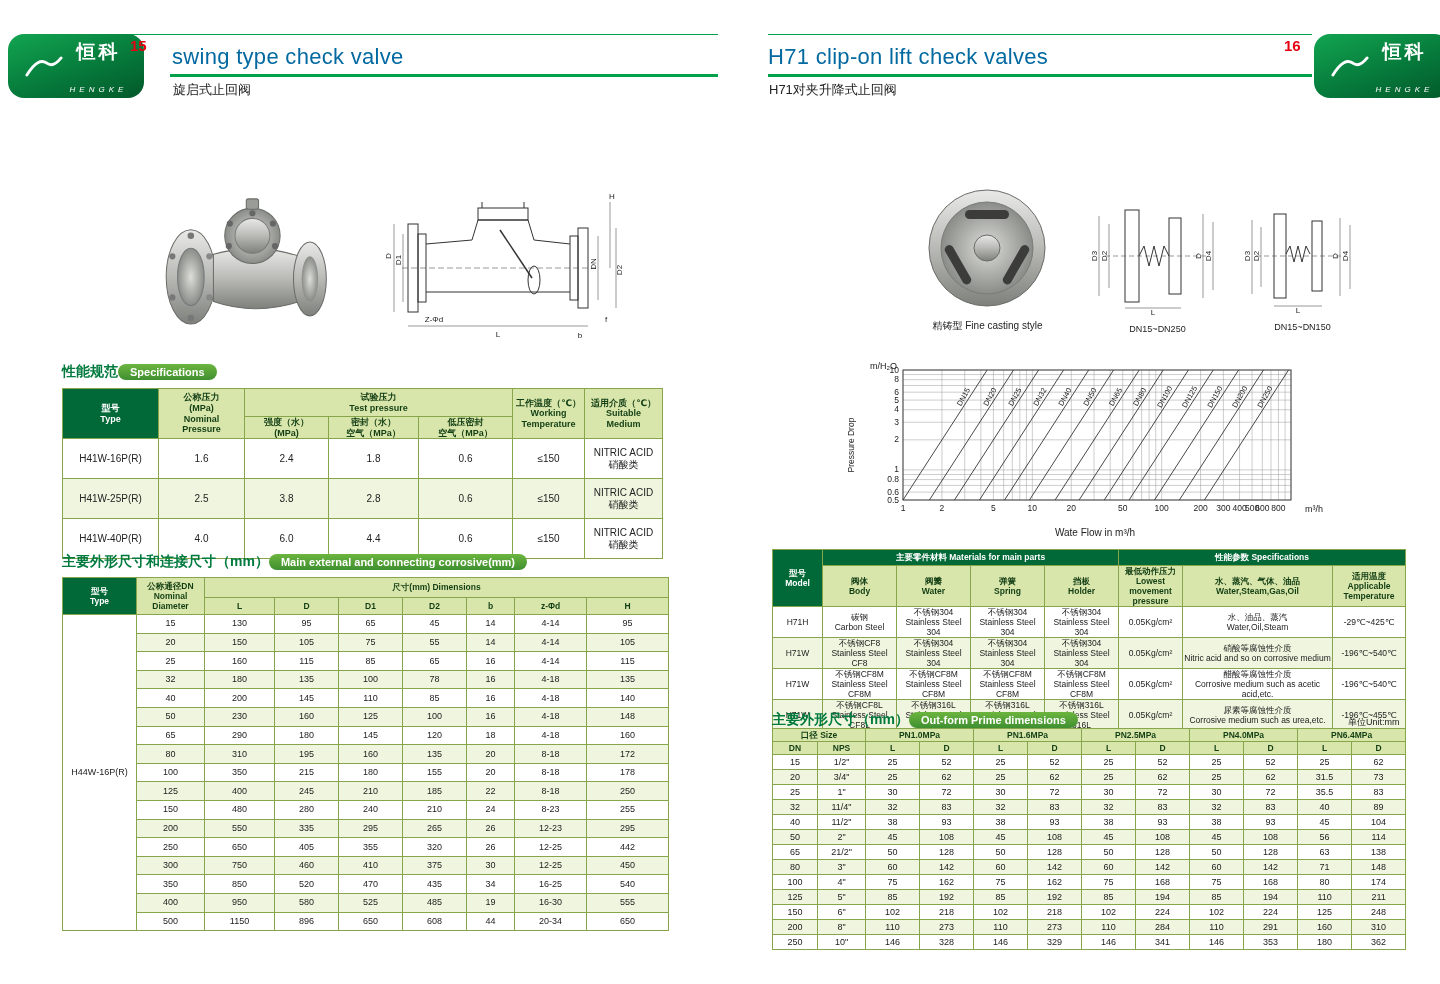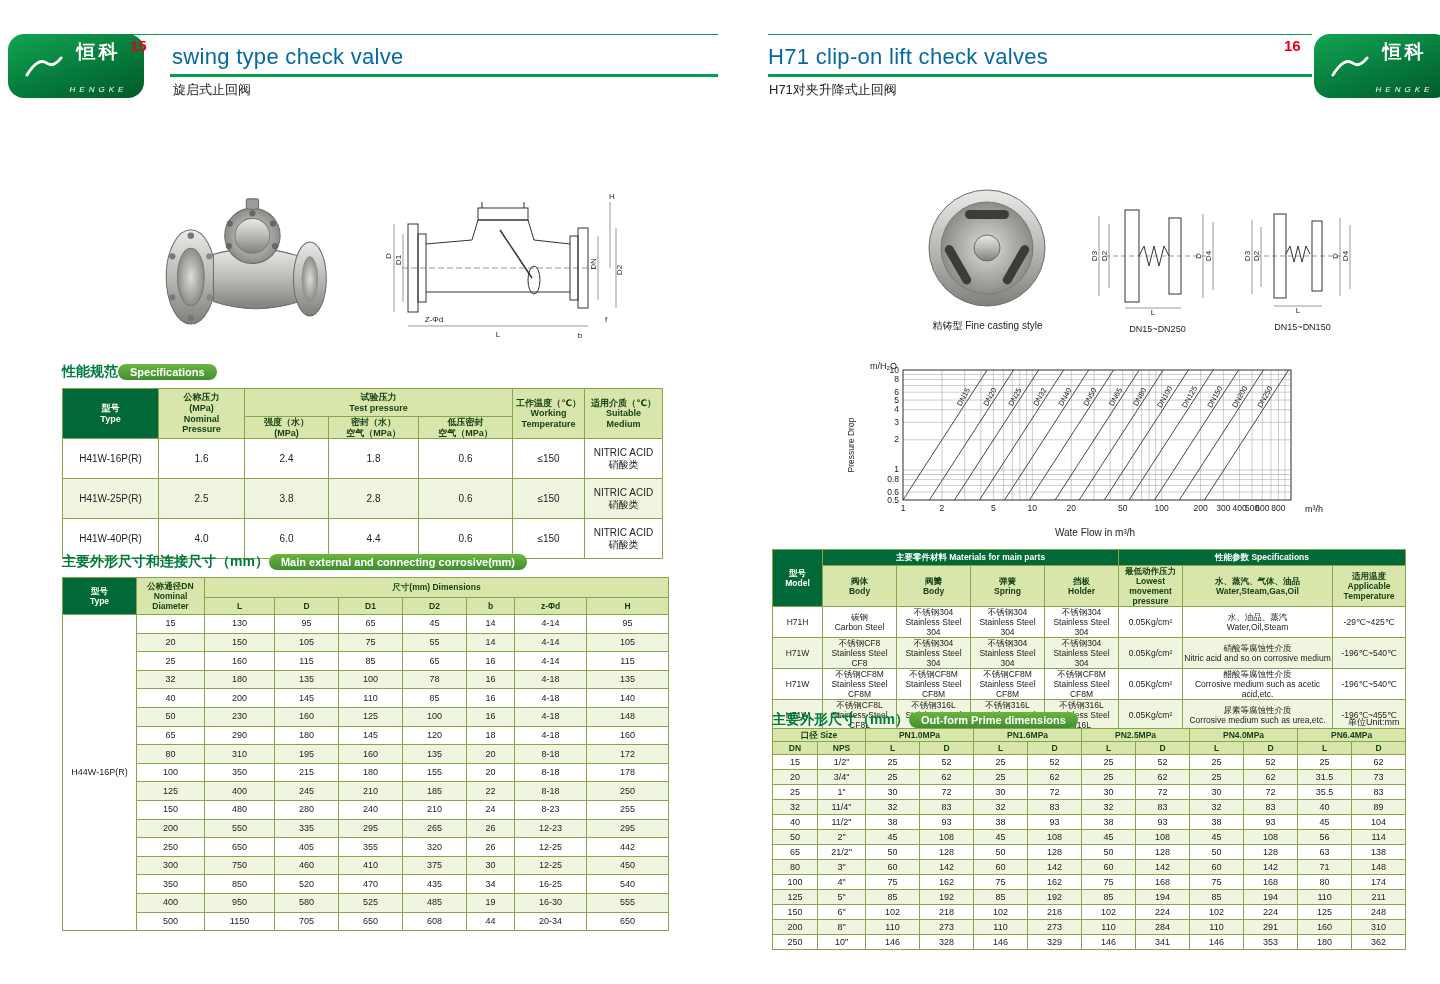--- a/index.html
+++ b/index.html
@@ -459,21 +459,21 @@
           <td>580</td>
           <td>525</td>
           <td>485</td>
           <td>19</td>
           <td>16-30</td>
           <td>555</td>
         </tr>
         <tr>
           <td>500</td>
           <td>1150</td>
-          <td>705</td>
+          <td>896</td>
           <td>650</td>
           <td>608</td>
           <td>44</td>
           <td>20-34</td>
           <td>650</td>
         </tr>
       </tbody>
   </table>
 
 
@@ -667,21 +667,21 @@
       <tr class="h1">
         <th rowspan="2" class="dark-th">型号
 Model</th>
         <th colspan="4" class="dark-th">主要零件材料 Materials for main parts</th>
         <th colspan="3" class="dark-th">性能参数 Specifications</th>
       </tr>
       <tr class="h2">
         <th class="light-th">阀体
 Body</th>
         <th class="light-th">阀瓣
-Body</th>
+Water</th>
         <th class="light-th">弹簧
 Spring</th>
         <th class="light-th">挡板
 Holder</th>
         <th class="light-th">最低动作压力
 Lowest movement
 pressure</th>
         <th class="light-th">水、蒸汽、气体、油品
 Water,Steam,Gas,Oil</th>
         <th class="light-th">适用温度

